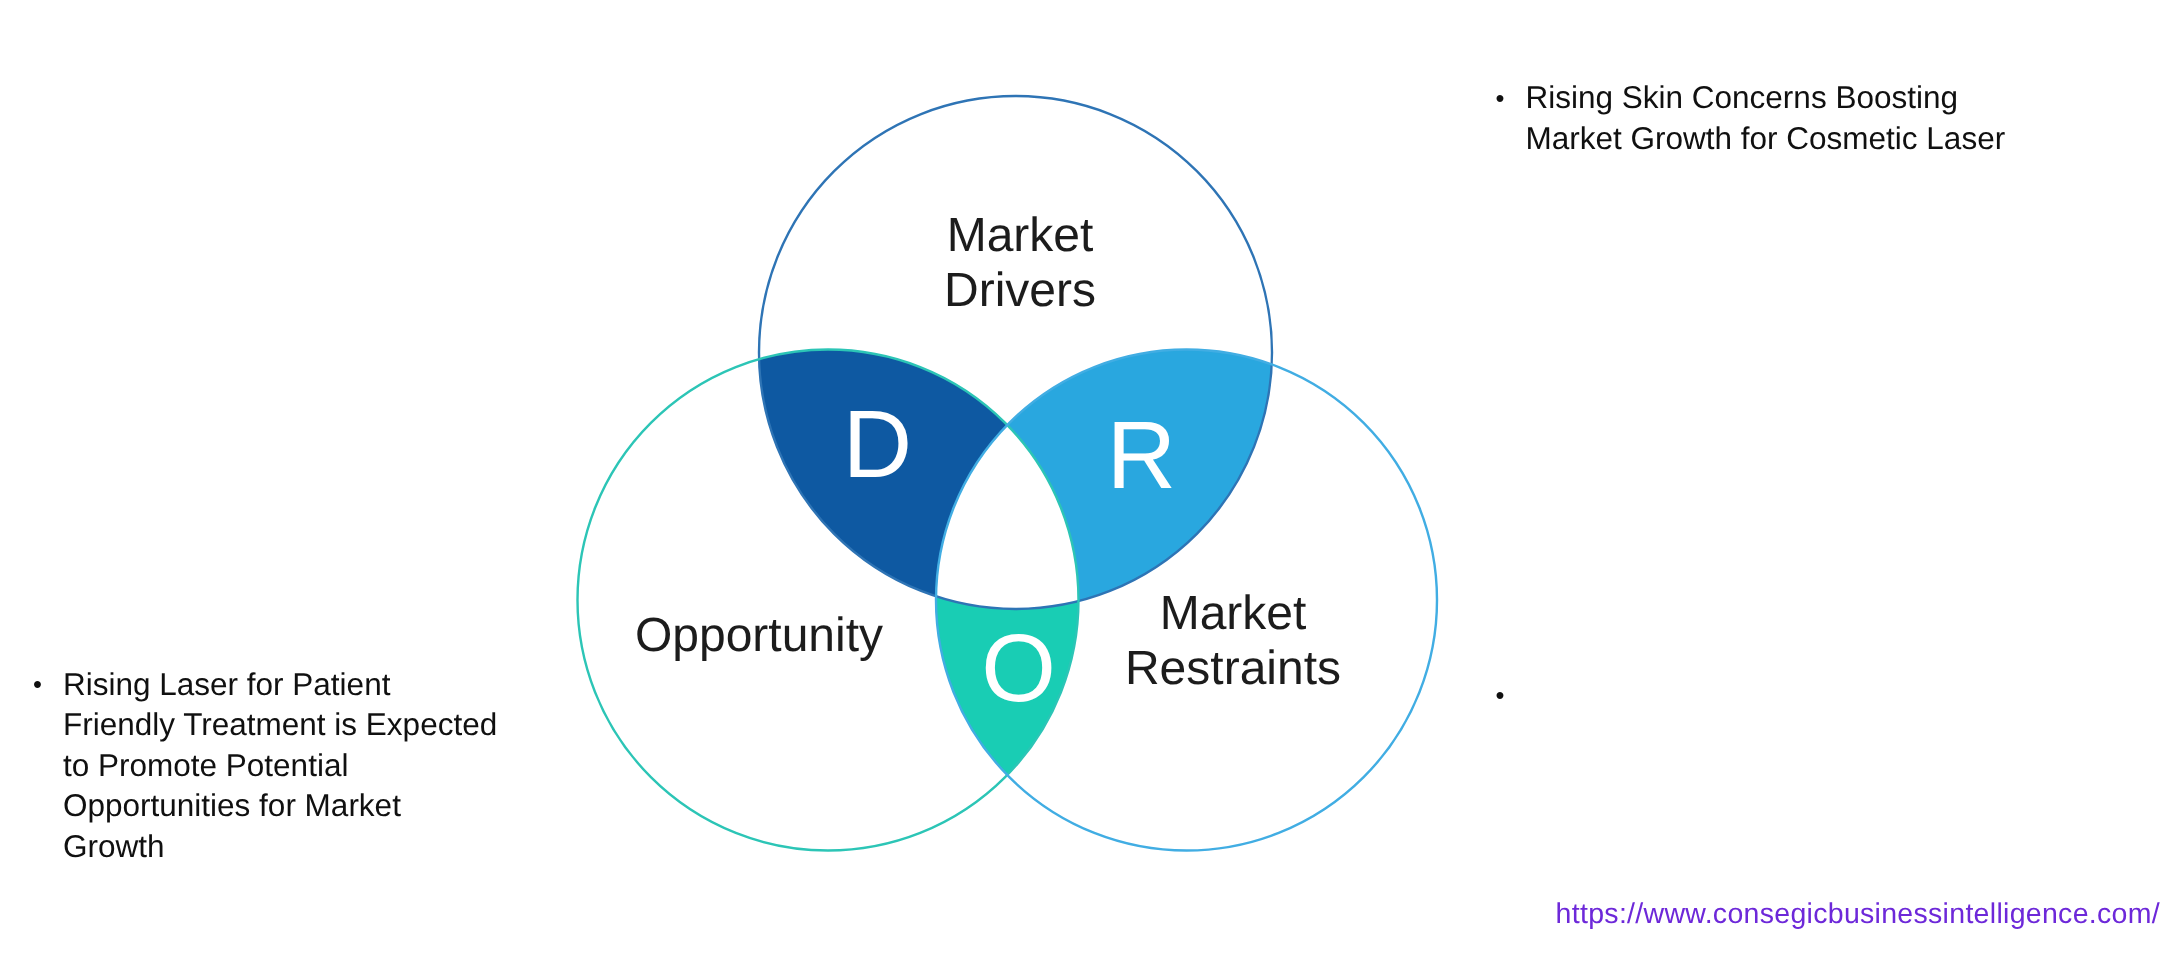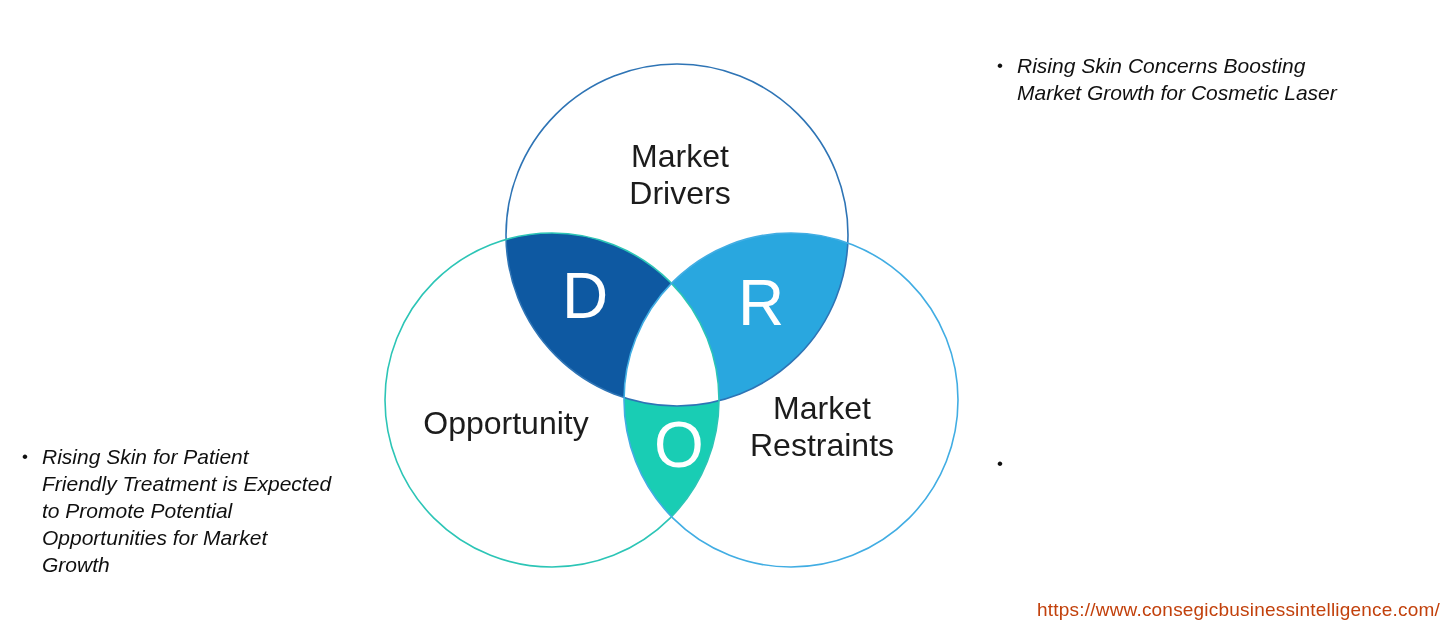--- a/index.html
+++ b/index.html
@@ -40,28 +40,27 @@
     font-weight: 500;
   }
   .note .bullet {
     width: 20px;
     flex: 0 0 20px;
     font-size: 17px;
     line-height: 27px;
   }
   .note .note-text {
     white-space: pre-line;
-    font-style: italic;
   }
   .footer-url {
     position: absolute;
     right: 13px;
     top: 599px;
     font-size: 19px;
-    color: #c2410c;
+    color: #6d28d9;
     letter-spacing: 0.2px;
   }
 </style>
 </head>
 <body>
 
 <div class="canvas">
 
   <svg class="venn-svg" width="1453" height="643" viewBox="0 0 1453 643">
     <defs>
@@ -119,21 +118,21 @@
     <span class="note-text">Rising Skin Concerns Boosting
 Market Growth for Cosmetic Laser</span>
   </div>
 
   <div class="note" style="left: 997px; top: 450px; width: 400px;">
     <span class="bullet">•</span>
   </div>
 
   <div class="note" style="left: 22px; top: 443px; width: 370px;">
     <span class="bullet">•</span>
-    <span class="note-text">Rising Skin for Patient
+    <span class="note-text">Rising Laser for Patient
 Friendly Treatment is Expected
 to Promote Potential
 Opportunities for Market
 Growth</span>
   </div>
 
   <div class="footer-url">https://www.consegicbusinessintelligence.com/</div>
 
 </div>
 

